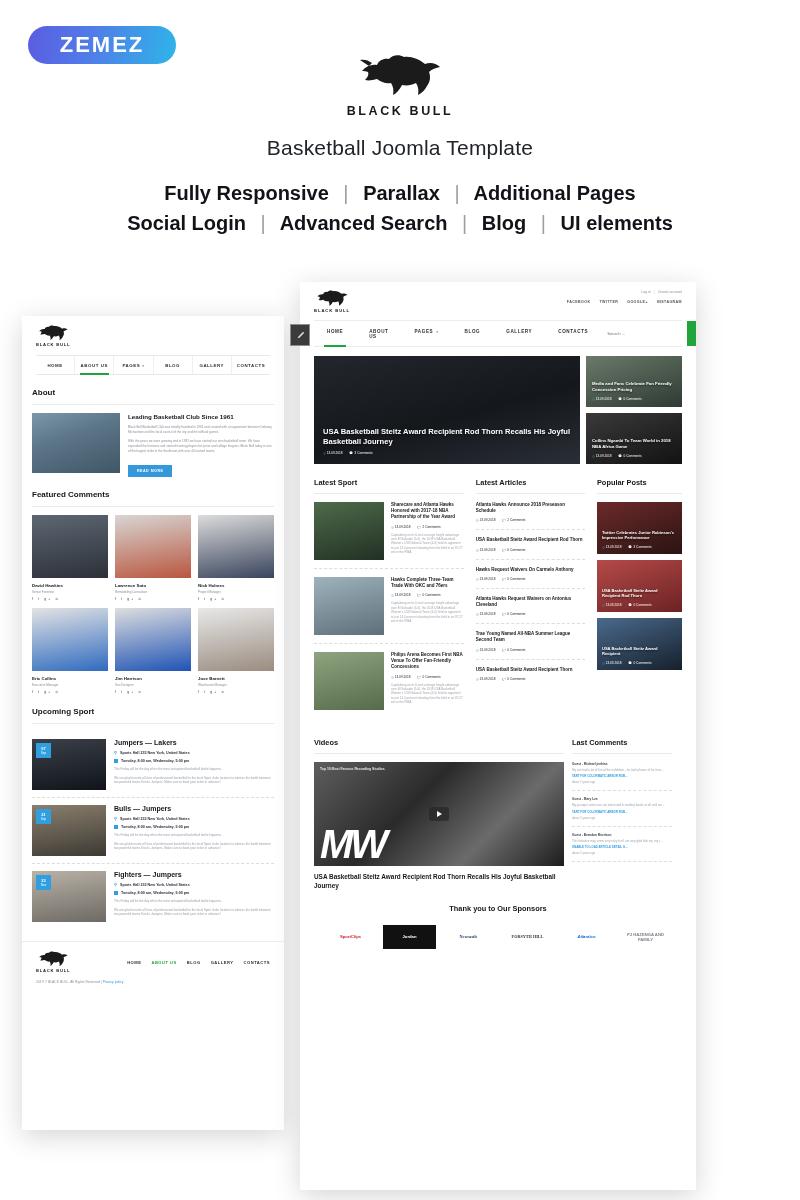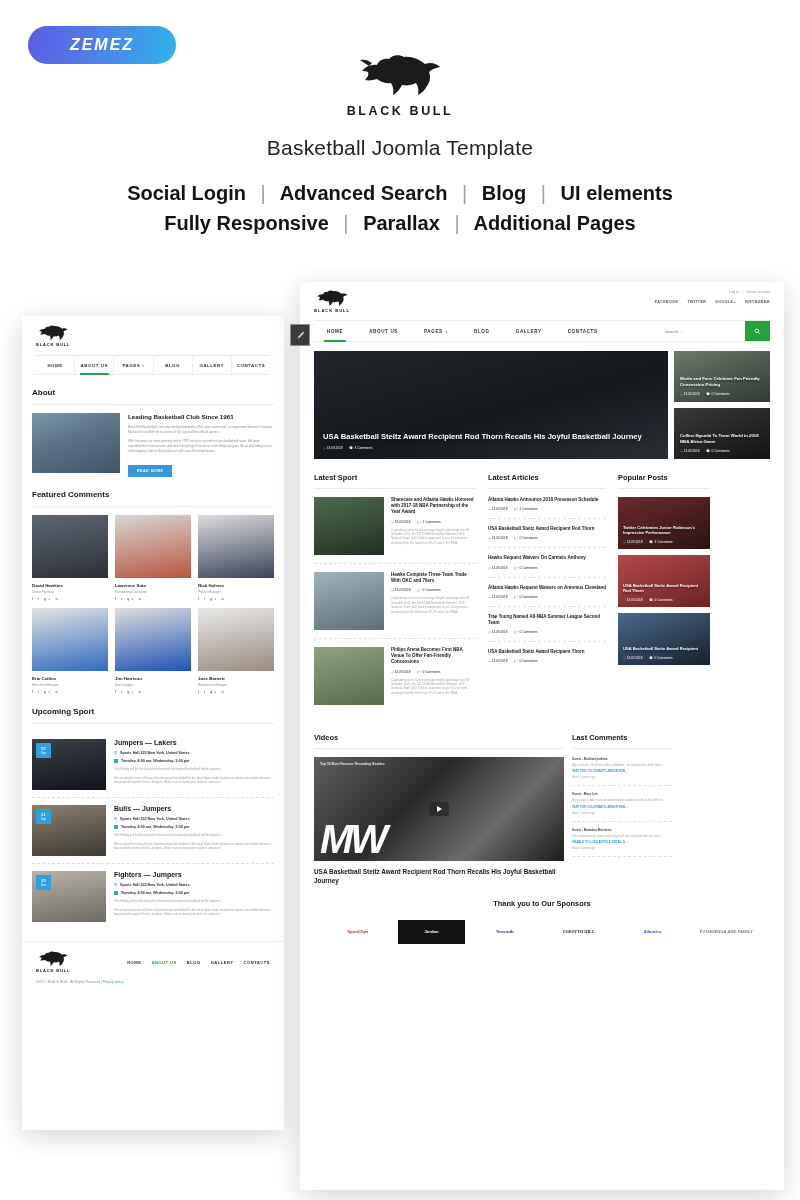--- a/index.html
+++ b/index.html
@@ -16,23 +16,22 @@
     position: absolute; left:0; top:0; width:800px; height:250px;
     background:#ffffff;
   }
   #zemez-logo {
     position:absolute; left:28px; top:26px; width:148px; height:38px;
     border-radius:19px;
     background: linear-gradient(100deg,#5b5ce2 0%, #4f7fe8 45%, #2eb5e8 100%);
     display:flex; align-items:center; justify-content:center;
   }
   #zemez-logo span {
-    color:#fff; font-weight:bold; font-size:16px; letter-spacing:2px;
+    color:#fff; font-weight:bold; font-size:22px; letter-spacing:2px;
     font-family:"Liberation Sans", sans-serif;
-    font-style:italic;
   }
   #promo-brand { position:absolute; left:0; top:54px; width:800px; text-align:center; }
   #promo-brand .bullwrap { height:44px; display:flex; align-items:flex-end; justify-content:center; }
   #promo-brand .brandname {
     margin-top:6px; font-size:12.5px; font-weight:bold; letter-spacing:2.6px; color:#17191c;
   }
   #promo-title {
     position:absolute; left:0; top:136px; width:800px; text-align:center;
     font-size:21px; color:#20242a; letter-spacing:.2px;
   }
@@ -106,21 +105,21 @@
   .ev-body p { font-size:3.05px; line-height:4.6px; color:#9aa0a8; margin-top:4px; }
 
   .l-foot { border-top:1px solid #ededed; margin-top:12px; padding:9px 14px 12px 14px; }
   .l-foot-row { display:flex; align-items:center; justify-content:space-between; }
   .l-foot .fnav { display:flex; gap:10px; font-size:4.1px; font-weight:bold; letter-spacing:.5px; color:#2b3038; }
   .l-foot .fnav .on { color:#22a43c; }
   .l-copy { font-size:3.4px; color:#8b9097; margin-top:7px; }
   .l-copy a { color:#3498db; text-decoration:none; }
 
   
-  #mock-right { left:300px; top:282px; width:484px; height:908px; z-index:3; }
+  #mock-right { left:300px; top:282px; width:396px; height:908px; z-index:3; }
   .r-topbar { padding:8px 14px 0 14px; display:flex; justify-content:space-between; align-items:flex-start; }
   .r-logo .bullwrap { height:17px; }
   .r-logo .brandname { font-size:4.2px; font-weight:bold; letter-spacing:.9px; color:#17191c; margin-top:1px; }
   .r-acct { text-align:right; }
   .r-acct .links { font-size:3.6px; color:#8b9097; }
   .r-acct .links a { color:#8b9097; text-decoration:none; }
   .r-acct .links .dv { padding:0 3px; color:#c8cbcf; }
   .r-acct .social { font-size:3.6px; font-weight:bold; letter-spacing:.4px; color:#50555c; margin-top:6px; display:flex; gap:9px; justify-content:flex-end;}
   .r-nav { display:flex; align-items:stretch; border-top:1px solid #ececec; border-bottom:1px solid #ececec; margin:7px 14px 0 14px; }
   .r-nav .item {
@@ -213,34 +212,34 @@
         <path fill="#1b1b1b" d="M16 9 C12 6,8 5,4 6 C7 8,10 10,13 12 Z"></path>
       </svg>
     </div>
     <div class="brandname">BLACK BULL</div>
   </div>
 
   <div id="promo-title">Basketball Joomla Template</div>
 
   <div id="promo-features">
     <div>
+      <span>Fully Responsive</span>
+      <span class="sep">|</span>
+      <span>Parallax</span>
+      <span class="sep">|</span>
+      <span>Additional Pages</span>
+    </div>
+    <div>
       <span>Social Login</span>
       <span class="sep">|</span>
       <span>Advanced Search</span>
       <span class="sep">|</span>
       <span>Blog</span>
       <span class="sep">|</span>
       <span>UI elements</span>
-    </div>
-    <div>
-      <span>Fully Responsive</span>
-      <span class="sep">|</span>
-      <span>Parallax</span>
-      <span class="sep">|</span>
-      <span>Additional Pages</span>
     </div>
   </div>
 </div>
 
 <div class="mock" id="mock-left">
   <div class="inner">
 
     <div class="l-head">
       <div class="l-logo">
         <div class="bullwrap">

